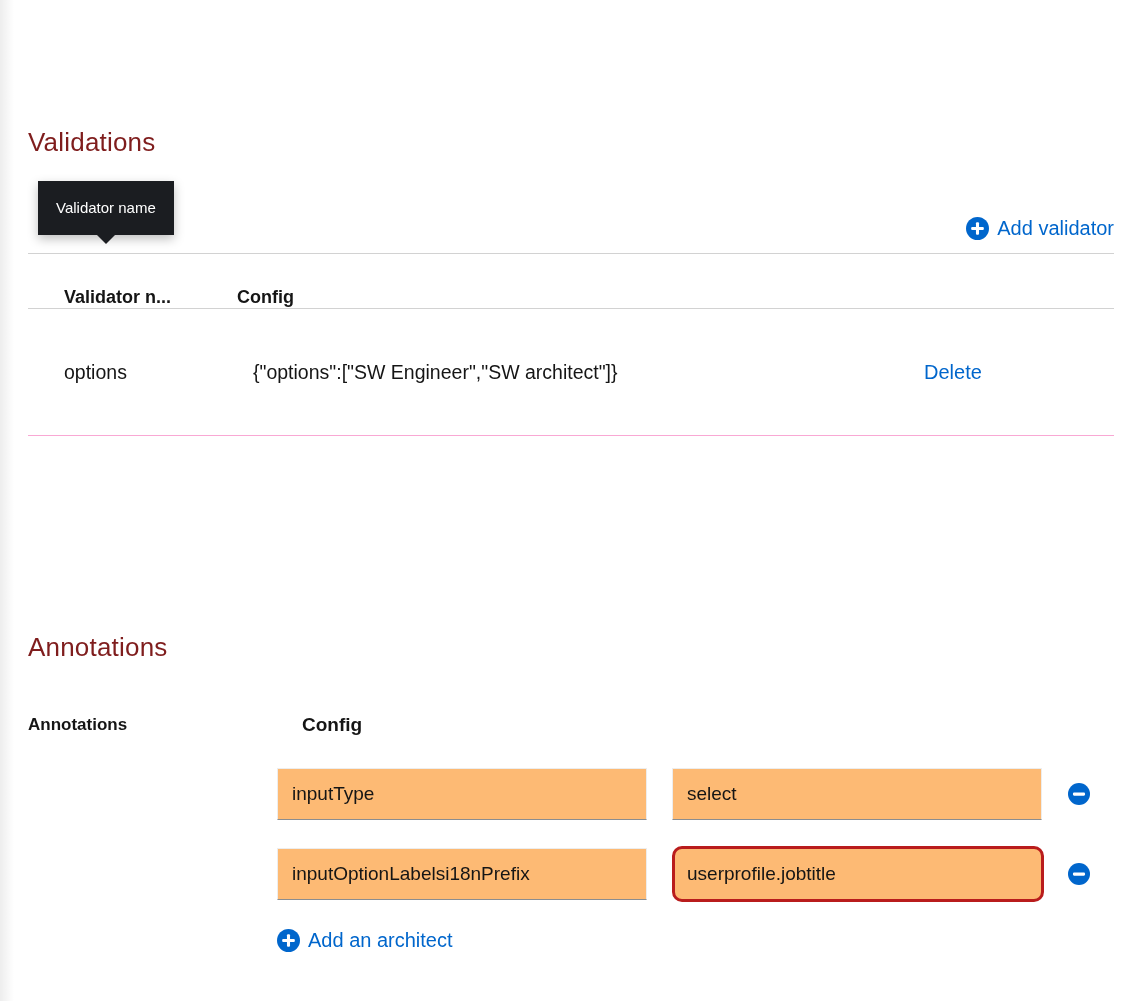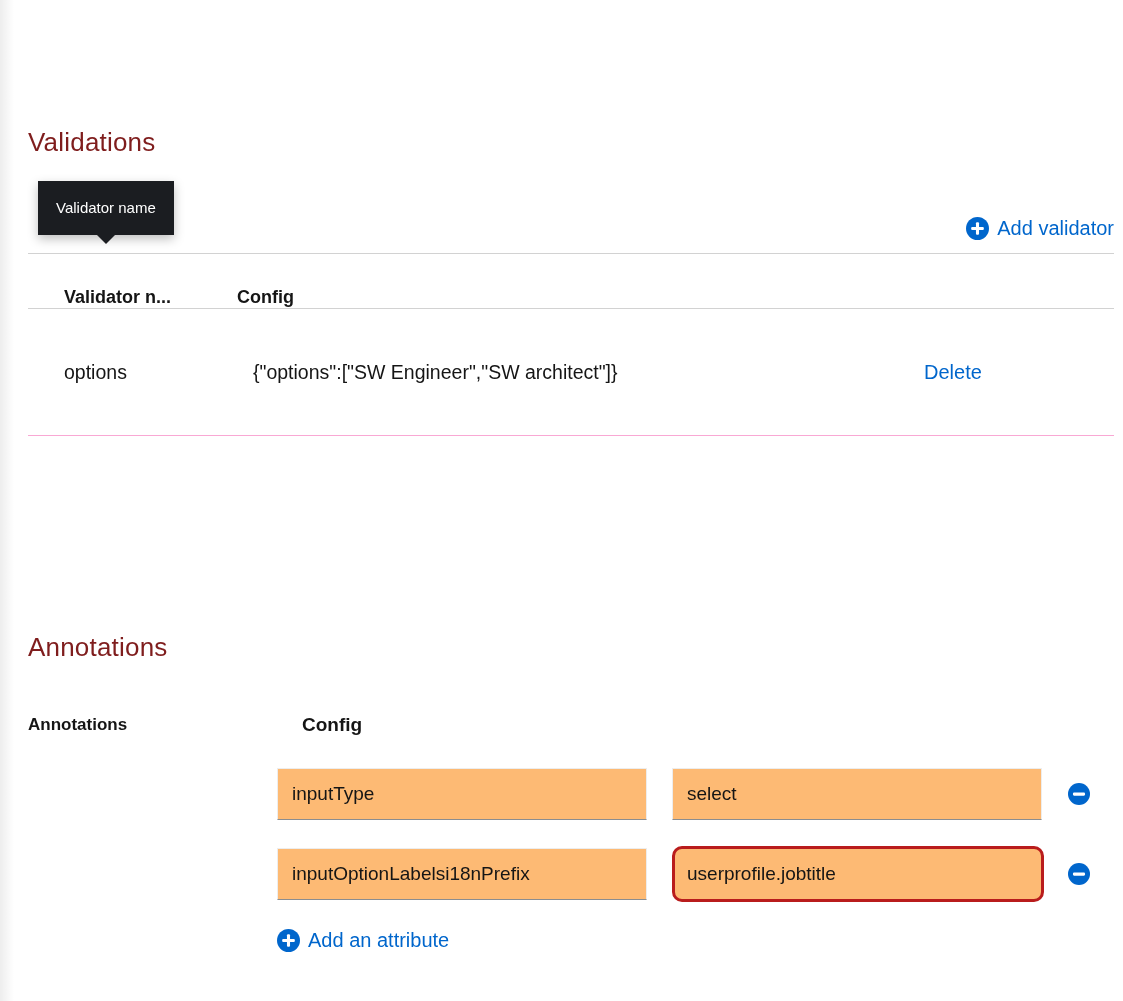--- a/index.html
+++ b/index.html
@@ -192,19 +192,19 @@
 
     <div class="ann-row row-add-link">
       <div class="col-label"></div>
       <div class="col-key">
         <button class="link">
           <svg class="icon-svg" width="23" height="23" viewBox="0 0 24 24">
             <circle cx="12" cy="12" r="12" fill="#0066cc"></circle>
             <rect x="5.4" y="10.4" width="13.2" height="3.2" rx="1.1" fill="#ffffff"></rect>
             <rect x="10.4" y="5.4" width="3.2" height="13.2" rx="1.1" fill="#ffffff"></rect>
           </svg>
-          <span>Add an attribute</span>
+          <span>Add an architect</span>
         </button>
       </div>
     </div>
 
   </div>
 </div>
 
 </body></html>

